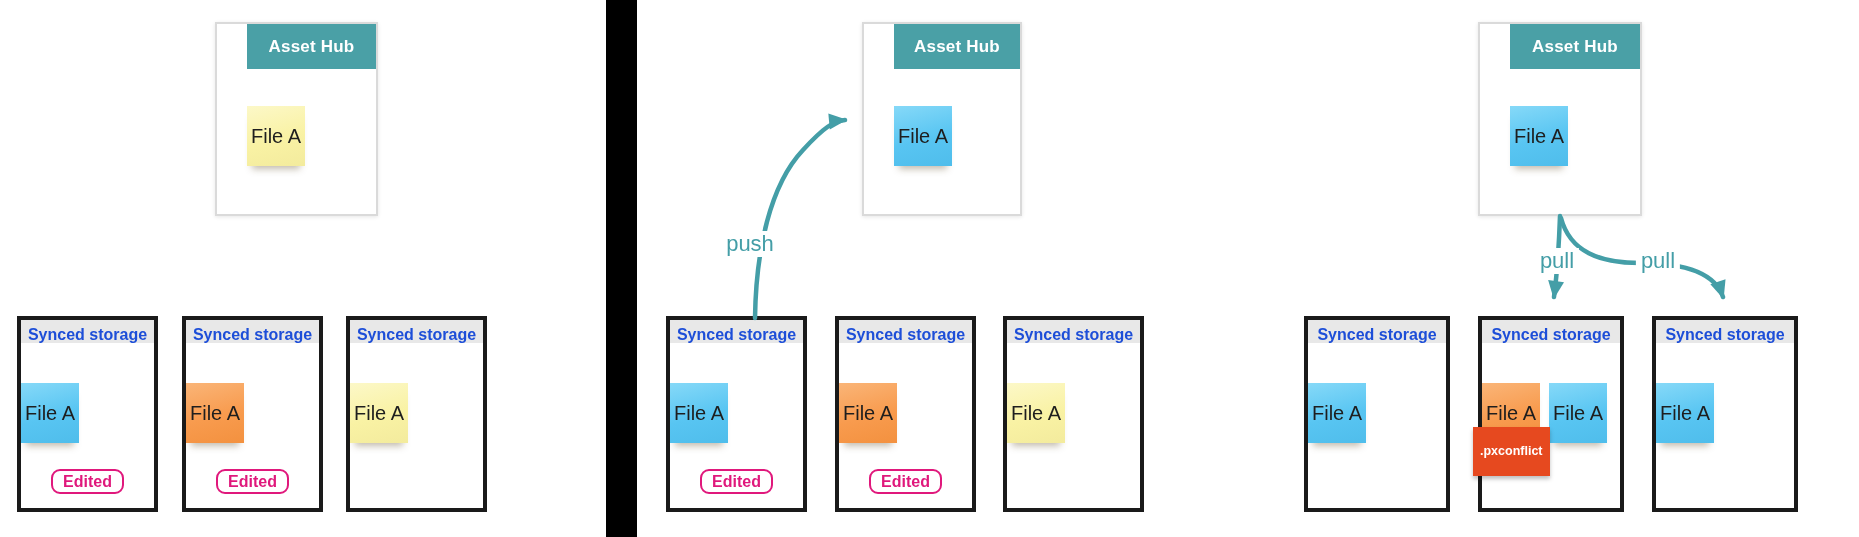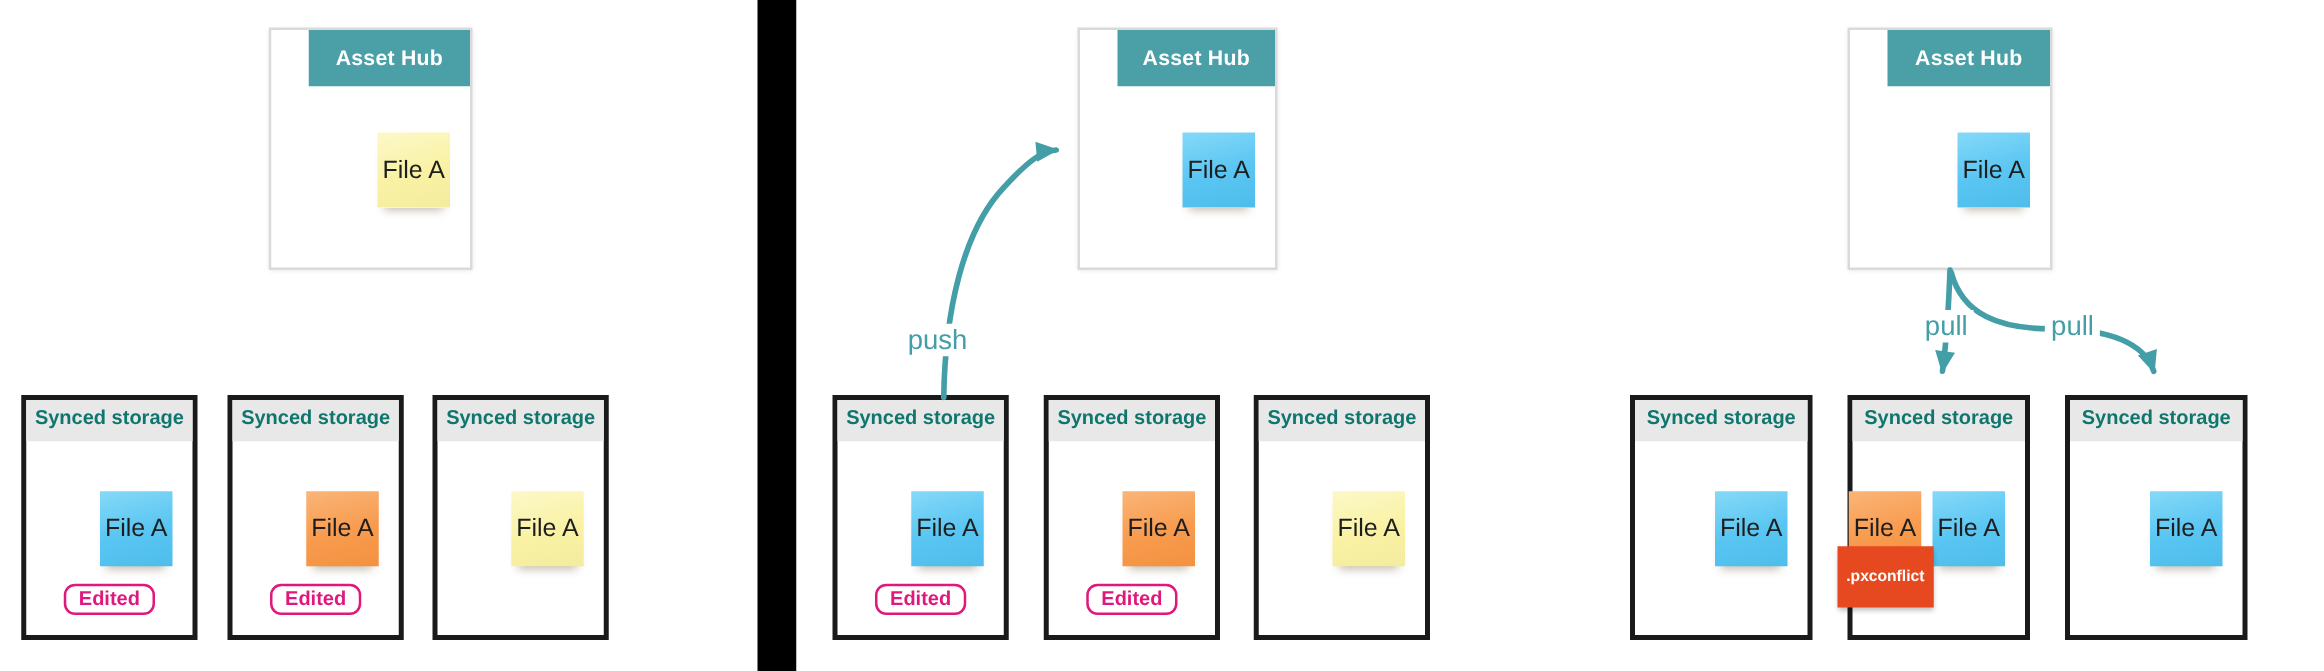--- a/index.html
+++ b/index.html
@@ -25,41 +25,41 @@
   }
   .cache__body { position:relative; height:calc(100% - 45px); }
   .cache__body .files-row { top:37px; }
   
   .storage {
     position:absolute; top:316px; width:141px; height:196px;
     background:#ffffff; border:4px solid #1a1a1a; box-sizing:border-box;
   }
   .storage--wide { width:146px; }
   .storage__header {
-    height:33px; line-height:30px; background:#e8e8e8; color:#0f766e;
+    height:23px; line-height:30px; background:#e8e8e8; color:#1d4ed8;
     font-weight:bold; font-size:16px; text-align:center;
   }
   .storage__body { position:relative; height:calc(100% - 30px); }
   
   .files-row {
     position:absolute; top:40px; left:0; right:16px;
-    display:flex; justify-content:flex-end; gap:9px;
+    display:flex; justify-content:flex-start; gap:9px;
   }
   .sticky-wrap { position:relative; }
   .sticky {
     width:58px; height:60px; display:flex; align-items:center; justify-content:center;
     font-size:20px; color:#1e1e1e;
     box-shadow:0 8px 7px -5px rgba(80,60,20,0.35);
   }
   .sticky--blue   { background:linear-gradient(165deg,#86d9f8 0%,#58c5f2 55%,#4fbdeb 100%); }
   .sticky--orange { background:linear-gradient(165deg,#fab578 0%,#f89b4e 55%,#f3913f 100%); }
   .sticky--yellow { background:linear-gradient(165deg,#fcf8c8 0%,#f9f2a4 55%,#f3eb9d 100%); }
   
   .badge-row {
-    position:absolute; top:114px; left:0; right:0; text-align:center;
+    position:absolute; top:126px; left:0; right:0; text-align:center;
   }
   .badge-edited {
     display:inline-block; background:#ffffff; color:#e0187c;
     border:2.5px solid #e0187c; border-radius:9px;
     font-weight:bold; font-size:16px; line-height:19px; padding:1px 10px;
   }
   .badge-conflict {
     position:absolute; left:-9px; top:44px; z-index:3;
     background:#e6491f; color:#ffffff; font-weight:bold; font-size:12.5px;
     line-height:15px; padding:17px 7px; white-space:nowrap;
@@ -227,17 +227,17 @@
       </marker>
     </defs>
 
     <path d="M 755 318 C 756 250 770 185 803 150 C 824 127 834 121 845 120" fill="none" stroke="#449ea7" stroke-width="4.5" stroke-linecap="round" marker-end="url(#ah)"></path>
 
     <path d="M 1560 216 C 1559 244 1557 274 1554 297" fill="none" stroke="#449ea7" stroke-width="4.5" stroke-linecap="round" marker-end="url(#ah)"></path>
 
     <path d="M 1561 218 C 1570 252 1600 263 1640 263 C 1692 263 1716 276 1723 297" fill="none" stroke="#449ea7" stroke-width="4.5" stroke-linecap="round" marker-end="url(#ah)"></path>
   </svg>
 
-  <div class="flow-label" style="left:750px; top:272px;">push</div>
+  <div class="flow-label" style="left:750px; top:244px;">push</div>
   <div class="flow-label" style="left:1557px; top:261px;">pull</div>
   <div class="flow-label" style="left:1658px; top:261px;">pull</div>
 
 </div>
 
 </body></html>

